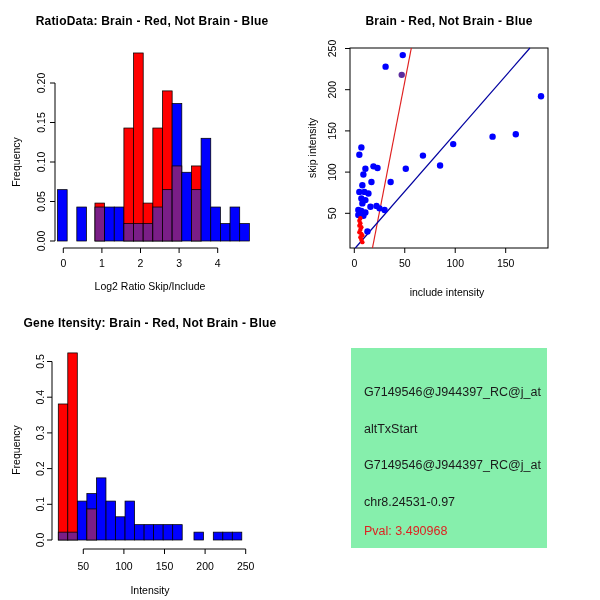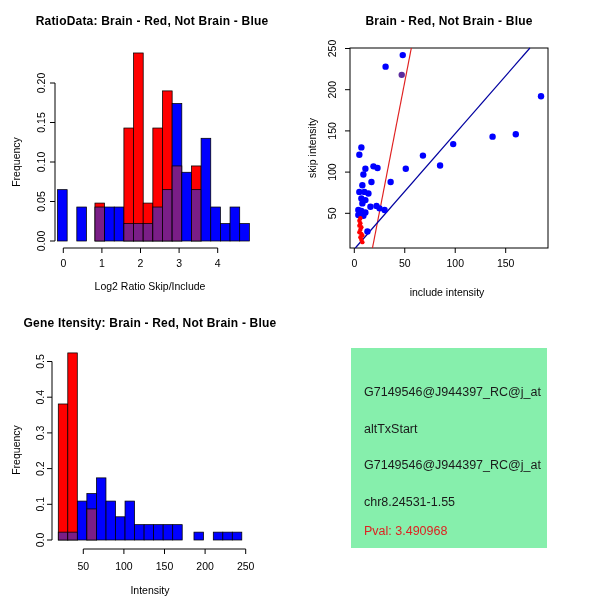--- a/index.html
+++ b/index.html
@@ -199,17 +199,17 @@
         <rect x="213.3012" y="232.14600000000002" width="9.5004" height="7.853999999999985" fill="#0000FF" stroke="#000" stroke-width="0.75"></rect>
         <rect x="222.8016" y="232.14600000000002" width="9.5004" height="7.853999999999985" fill="#0000FF" stroke="#000" stroke-width="0.75"></rect>
         <rect x="232.30200000000002" y="232.14600000000002" width="9.5004" height="7.853999999999985" fill="#0000FF" stroke="#000" stroke-width="0.75"></rect>
       </g>
   </svg>
 
   <div class="info-box" id="info-box" style="background: #86efac;">
     <div class="info-line" style="top:37px">G7149546@J944397_RC@j_at</div>
     <div class="info-line" style="top:74px">altTxStart</div>
     <div class="info-line" style="top:110px">G7149546@J944397_RC@j_at</div>
-    <div class="info-line" style="top:147px">chr8.24531-1.55</div>
+    <div class="info-line" style="top:147px">chr8.24531-0.97</div>
     <div class="info-line" style="top: 176px; color: rgb(221, 34, 34);" id="pval-line">Pval: 3.490968</div>
   </div>
 
 </div>
 
 </body></html>

